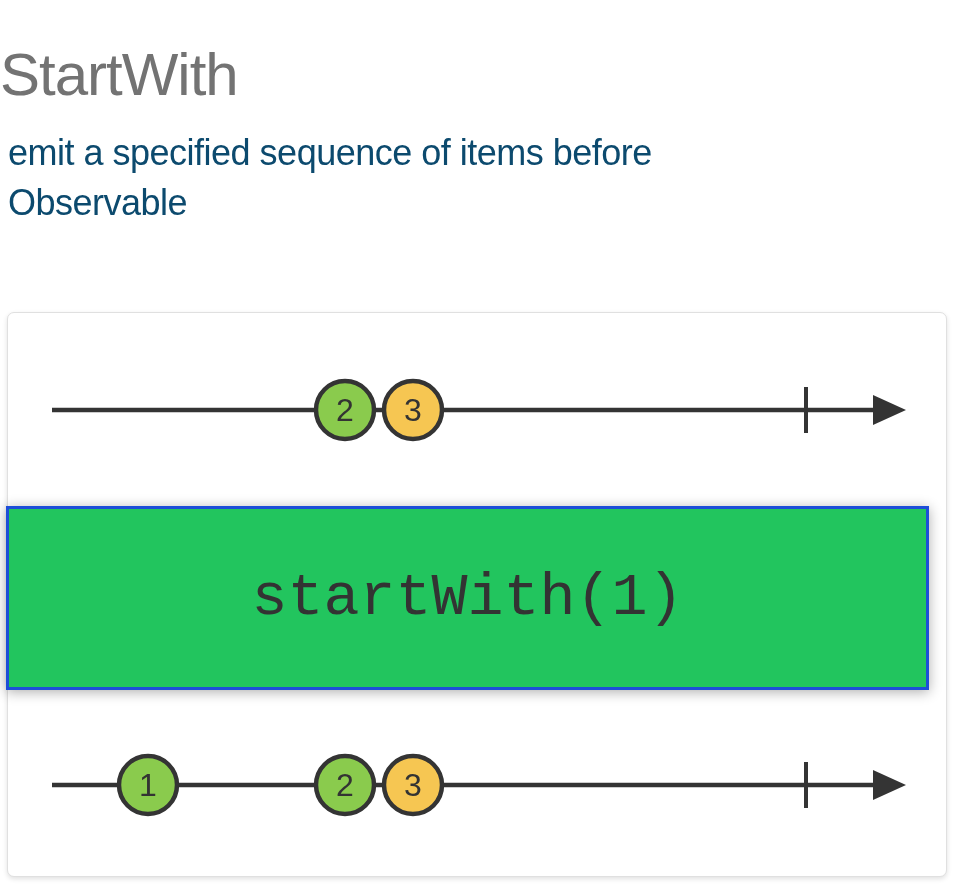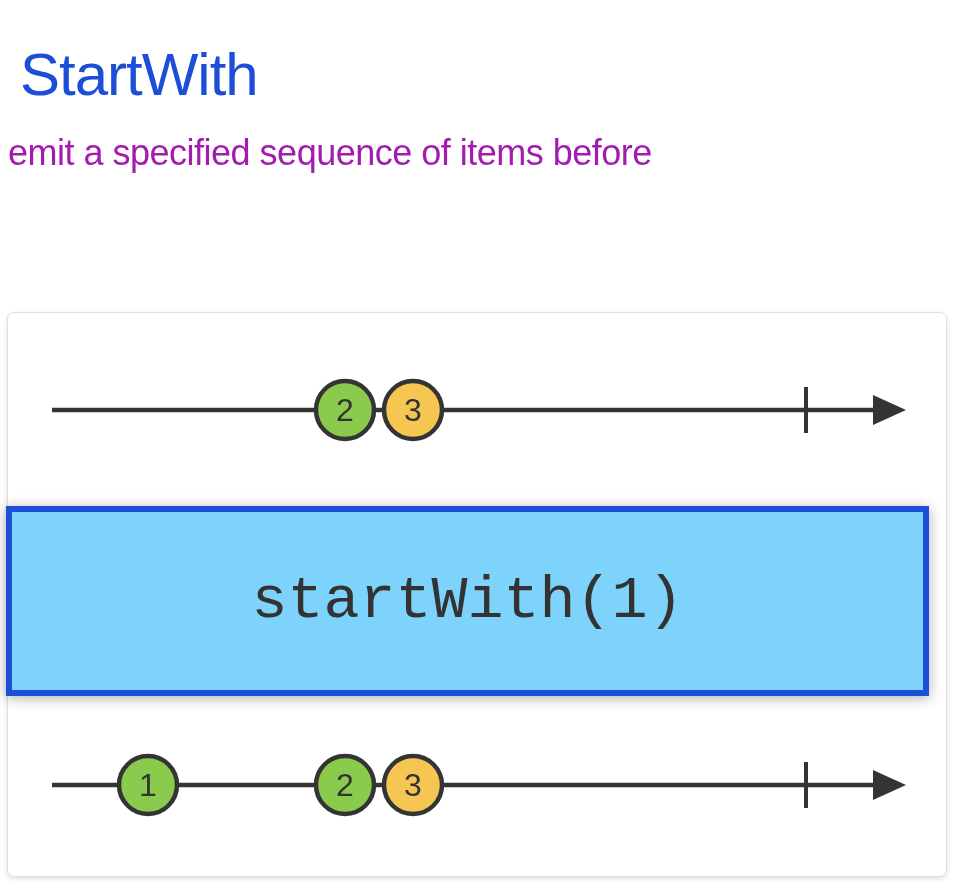--- a/index.html
+++ b/index.html
@@ -1,56 +1,57 @@
 <!DOCTYPE html>
 <html><head>
 <meta charset="utf-8">
 <style>
   html,body{margin:0;padding:0;background:#ffffff;}
   body{
     width:958px;height:888px;position:relative;overflow:hidden;
     font-family:"Liberation Sans",sans-serif;color:#3d3f42;
   }
   .page-title{
-    position:absolute;left:20px;top:2px;
+    position:absolute;left:0;top:2px;
     font-size:60px;line-height:66px;font-weight:400;
-    letter-spacing:-1px;color:#1d4ed8;
+    letter-spacing:-1px;color:#737373;
   }
   .page-desc{
     position:absolute;left:8px;top:128px;
     font-size:36px;line-height:50px;font-weight:400;
-    letter-spacing:-0.5px;color:#a21caf;
+    letter-spacing:-0.5px;color:#0c4a6e;
   }
   .diagram-box{
     position:absolute;left:7px;top:312px;width:938px;height:563px;
     background:#fff;border:1px solid #e0e0e0;border-radius:7px;
     box-shadow:0 2px 5px rgba(0,0,0,0.12);
   }
   .timeline{position:absolute;left:0;width:938px;height:130px;overflow:visible;}
   .timeline.source{top:32px;}
   .timeline.output{top:407px;}
   .operator-box{
     position:absolute;left:-2px;right:17px;top:193px;height:178px;
-    background:#7dd3fc;border:6px solid #1d4ed8;
+    background:#22c55e;border:3px solid #1d4ed8;
     box-shadow:0 2px 12px rgba(0,0,0,0.32);
     display:flex;align-items:center;justify-content:center;
     z-index:2;
   }
   .operator-label{
     font-family:"Liberation Mono","DejaVu Sans Mono",monospace;
     font-size:60px;color:#333333;white-space:pre;
   }
 </style>
 </head>
 <body>
 
 <h1 class="page-title">StartWith</h1>
 
 <div class="page-desc">
   <div>emit a specified sequence of items before</div>
+  <div>Observable</div>
 </div>
 
 <div class="diagram-box">
   <svg class="timeline source" viewBox="0 0 938 130" xmlns="http://www.w3.org/2000/svg">
       <line x1="44" y1="65" x2="872" y2="65" stroke="#343434" stroke-width="4.5"></line>
       <line x1="798" y1="42" x2="798" y2="88" stroke="#343434" stroke-width="4"></line>
       <polygon points="865,50 898,65 865,80" fill="#343434"></polygon>
       <g>
         <circle cx="337" cy="65" r="29" fill="#8acb4d" stroke="#343434" stroke-width="4.5"></circle>
         <text x="337" y="76" text-anchor="middle" font-size="32" fill="#333333" font-family="Liberation Sans, sans-serif">2</text>

